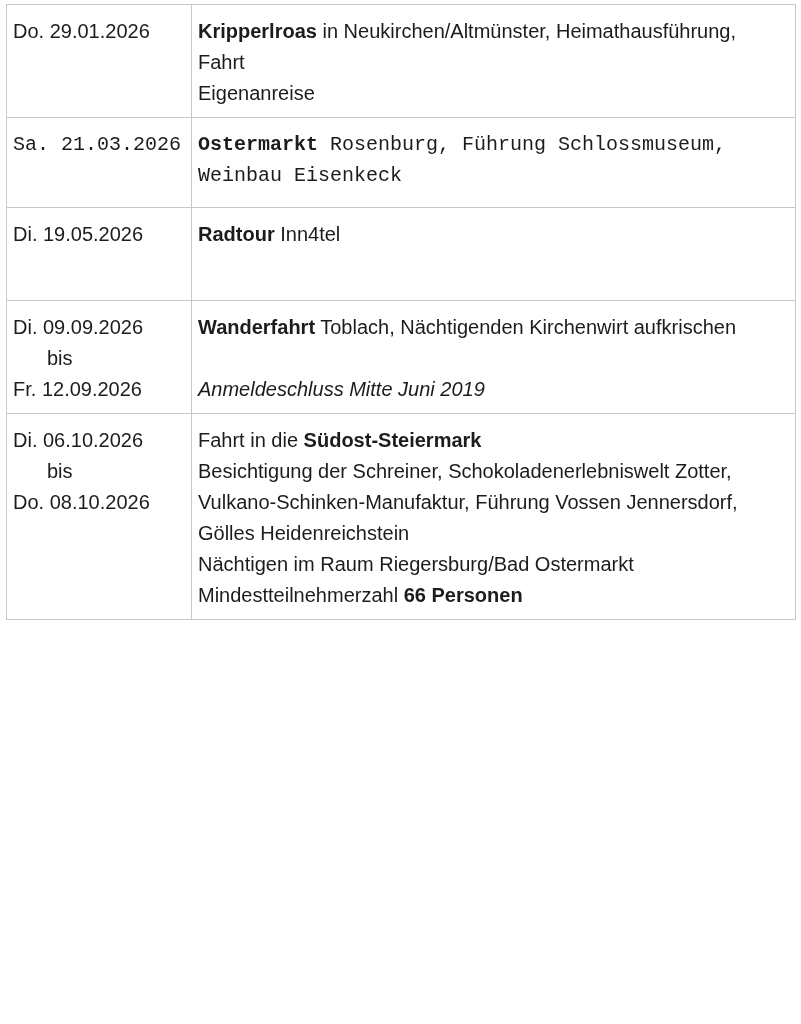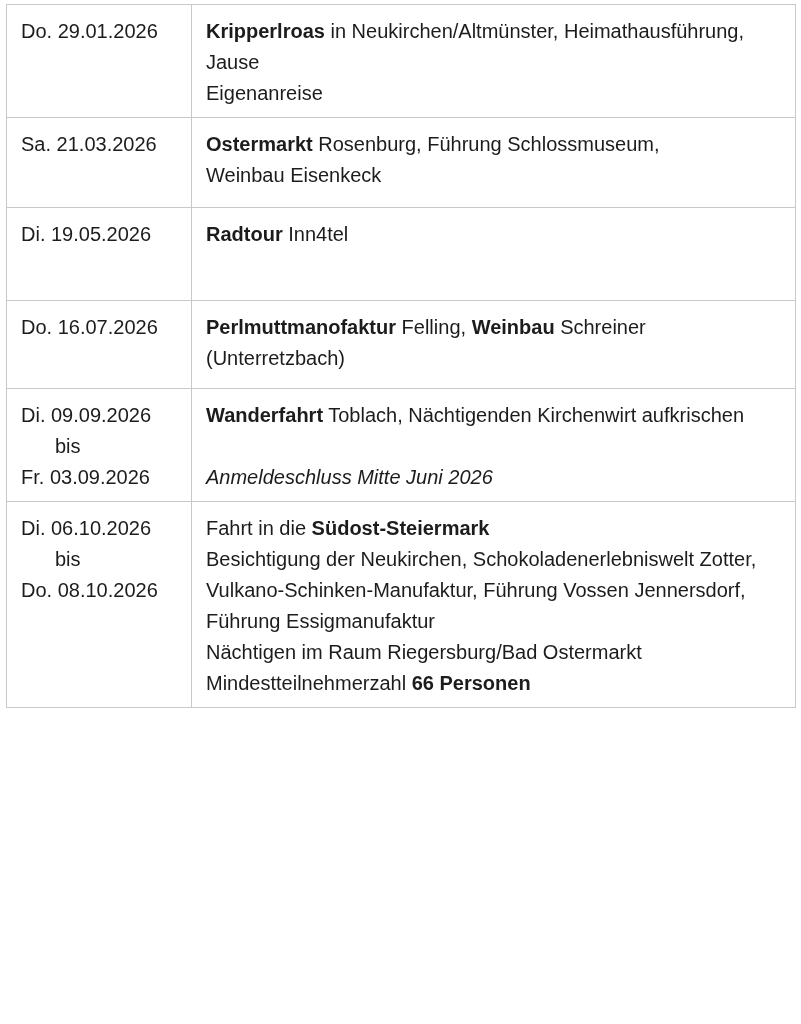--- a/index.html
+++ b/index.html
@@ -24,27 +24,27 @@
     table-layout: fixed;
     color: var(--text-color);
     font-size: 20px;
     line-height: 31px;
   }
   col.date-col { width: 185px; }
   col.desc-col { width: 604px; }
   td {
     border: 1px solid var(--border-color);
     vertical-align: top;
-    padding: 11px 14px 8px 14px;
+    padding: 11px 14px 8px 6px;
     box-sizing: border-box;
     overflow: hidden;
   }
   
   tr:nth-child(1)  { height: 96px; }
-  tr:nth-child(2)  { height: 90px; }
+  tr:nth-child(2)  { height: 90px; font-family: Liberation Mono, monospace; }
   tr:nth-child(3)  { height: 93px; margin-left: 12px; }
   tr:nth-child(4)  { height: 88px; }
   tr:nth-child(5)  { height: 92px; }
   tr:nth-child(6)  { height: 92px; }
   tr:nth-child(7)  { height: 97px; }
   tr:nth-child(8)  { height: 103px; margin-top: 40px; }
   tr:nth-child(9)  { height: 170px; }
   tr:nth-child(10) { height: 93px; }
   
   tr:nth-child(9) td.date-cell { vertical-align: middle; }
@@ -61,21 +61,21 @@
     <col class="date-col">
     <col class="desc-col">
   </colgroup>
   <tbody>
       <tr>
         <td class="date-cell">
           <div class="date-line">Do. 29.01.2026</div>
         </td>
         <td class="desc-cell">
           <div class="desc-line"><span class="bold">Kripperlroas</span><span> in Neukirchen/Altmünster, Heimathausführung,</span></div>
-          <div class="desc-line"><span>Jause</span></div>
+          <div class="desc-line"><span>Fahrt</span></div>
           <div class="desc-line"><span>Eigenanreise</span></div>
         </td>
       </tr>
       <tr>
         <td class="date-cell">
           <div class="date-line">Sa. 21.03.2026</div>
         </td>
         <td class="desc-cell">
           <div class="desc-line"><span class="bold">Ostermarkt</span><span> Rosenburg, Führung Schlossmuseum,</span></div>
           <div class="desc-line"><span>Weinbau Eisenkeck</span></div>
@@ -84,47 +84,39 @@
       <tr>
         <td class="date-cell">
           <div class="date-line">Di. 19.05.2026</div>
         </td>
         <td class="desc-cell">
           <div class="desc-line"><span class="bold">Radtour</span><span> Inn4tel</span></div>
         </td>
       </tr>
       <tr>
         <td class="date-cell">
-          <div class="date-line">Do. 16.07.2026</div>
-        </td>
-        <td class="desc-cell">
-          <div class="desc-line"><span class="bold">Perlmuttmanofaktur</span><span> Felling, </span><span class="bold">Weinbau</span><span> Schreiner (Unterretzbach)</span></div>
-        </td>
-      </tr>
-      <tr>
-        <td class="date-cell">
           <div class="date-line">Di. 09.09.2026</div>
           <div class="date-line indent">bis</div>
-          <div class="date-line">Fr. 03.09.2026</div>
+          <div class="date-line">Fr. 12.09.2026</div>
         </td>
         <td class="desc-cell">
           <div class="desc-line"><span class="bold">Wanderfahrt</span><span> Toblach, Nächtigenden Kirchenwirt aufkrischen</span></div>
           <div class="desc-line">&nbsp;</div>
-          <div class="desc-line"><span class="italic">Anmeldeschluss Mitte Juni 2026</span></div>
+          <div class="desc-line"><span class="italic">Anmeldeschluss Mitte Juni 2019</span></div>
         </td>
       </tr>
       <tr>
         <td class="date-cell">
           <div class="date-line">Di. 06.10.2026</div>
           <div class="date-line indent">bis</div>
           <div class="date-line">Do. 08.10.2026</div>
         </td>
         <td class="desc-cell">
           <div class="desc-line"><span>Fahrt in die </span><span class="bold">Südost-Steiermark</span></div>
-          <div class="desc-line"><span>Besichtigung der Neukirchen, Schokoladenerlebniswelt Zotter,</span></div>
+          <div class="desc-line"><span>Besichtigung der Schreiner, Schokoladenerlebniswelt Zotter,</span></div>
           <div class="desc-line"><span>Vulkano-Schinken-Manufaktur, Führung Vossen Jennersdorf,</span></div>
-          <div class="desc-line"><span>Führung Essigmanufaktur</span></div>
+          <div class="desc-line"><span>Gölles Heidenreichstein</span></div>
           <div class="desc-line"><span>Nächtigen im Raum Riegersburg/Bad Ostermarkt</span></div>
           <div class="desc-line"><span>Mindestteilnehmerzahl </span><span class="bold">66 Personen</span></div>
         </td>
       </tr>
     </tbody>
 </table>
 
 </body></html>

